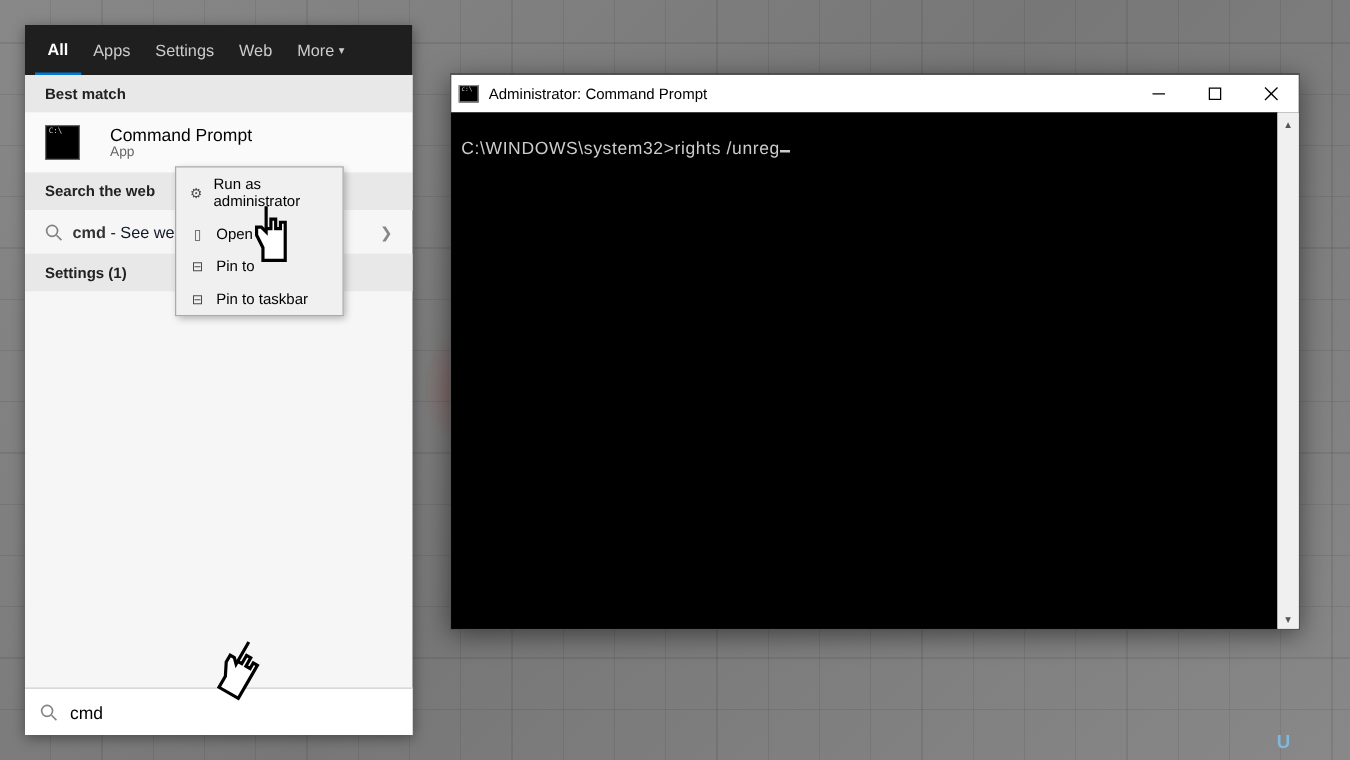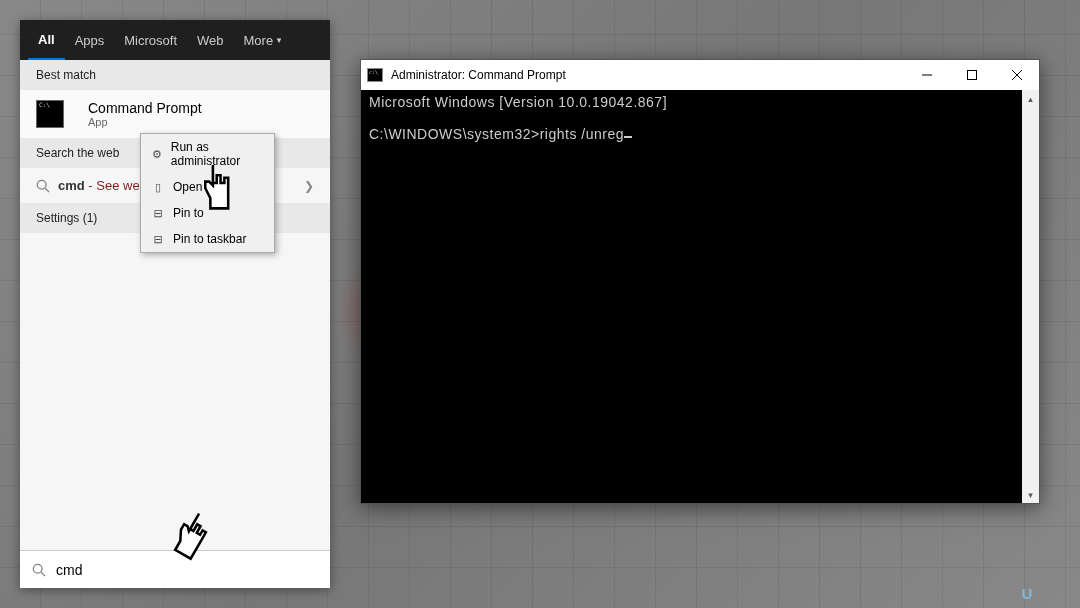--- a/index.html
+++ b/index.html
@@ -26,21 +26,21 @@
       position: absolute; left: 20px; top: 20px; width: 310px; height: 568px;
       background: #f6f6f6; box-shadow: 0 2px 10px rgba(0,0,0,0.4); display: flex; flex-direction: column;
     }
     .search-tabs {
       background: #1f1f1f; display: flex; align-items: center; height: 40px; padding: 0 8px;
       color: #ccc; font-size: 13px;
     }
     .search-tab { padding: 0 10px; height: 100%; display: flex; align-items: center; cursor: pointer; }
     .search-tab.active { color: #fff; border-bottom: 2px solid #0078d4; font-weight: 600; }
     .section-header {
-      background: #e8e8e8; font-size: 12px; font-weight: 400; padding: 8px 16px; color: #222;
+      background: #e8e8e8; font-size: 12px; font-weight: 700; padding: 8px 16px; color: #222;
     }
     .best-match {
       display: flex; align-items: center; padding: 10px 16px; gap: 24px; background: #fafafa;
     }
     .cmd-icon-box {
       width: 28px; height: 28px; background: #000; border: 1px solid #666; position: relative;
     }
     .cmd-icon-box::after {
       content: 'C:\\'; position: absolute; top: 0; left: 2px; color: #ccc; font-size: 6px; font-family: monospace;
     }
@@ -116,42 +116,42 @@
   </style>
 </head>
 <body>
 
 <div class="bg-circuit"></div>
 
 <div class="search-panel">
   <div class="search-tabs">
     <div class="search-tab active">All</div>
     <div class="search-tab">Apps</div>
-    <div class="search-tab">Microsoft</div>
+    <div class="search-tab">Settings</div>
     <div class="search-tab">Web</div>
     <div class="search-tab"><span>More</span>&nbsp;<span style="font-size:9px">▾</span></div>
   </div>
 
   <div class="section-header">Best match</div>
   <div class="best-match">
     <div class="cmd-icon-box"></div>
     <div>
       <div class="title">Command Prompt</div>
       <div class="sub">App</div>
     </div>
   </div>
 
   <div class="section-header">Search the web</div>
   <div class="web-row">
     <div style="display:flex;align-items:center;gap:8px">
       <svg class="mag-icon" viewBox="0 0 16 16">
           <circle cx="6.5" cy="6.5" r="5" fill="none" stroke="#333" stroke-width="1.5"></circle>
           <line x1="10.5" y1="10.5" x2="15" y2="15" stroke="#333" stroke-width="1.5"></line>
         </svg>
-      <span><b>cmd</b><span style="color:#7f1d1d"> - See we</span></span>
+      <span><b>cmd</b><span style="color:#0f172a"> - See we</span></span>
     </div>
     <span class="chevron">❯</span>
   </div>
 
   <div class="section-header">Settings (1)</div>
 
   <div class="search-content"></div>
 
   <div class="search-input-bar">
     <svg class="mag-icon" viewBox="0 0 16 16">
@@ -200,21 +200,20 @@
       </div>
       <div class="win-btn close">
         <svg width="12" height="12" viewBox="0 0 12 12">
             <line x1="1" y1="1" x2="11" y2="11" stroke="#000" stroke-width="1"></line>
             <line x1="11" y1="1" x2="1" y2="11" stroke="#000" stroke-width="1"></line>
           </svg>
       </div>
     </div>
   </div>
   <div class="cmd-body">
-    <div>Microsoft Windows [Version 10.0.19042.867]</div>
     <div>&nbsp;</div>
     <div><span>C:\WINDOWS\system32&gt;</span><span>rights /unreg</span><span class="cursor-block"></span></div>
   </div>
   <div class="cmd-scrollbar">
     <div class="sb-btn">▴</div>
     <div class="sb-track"></div>
     <div class="sb-btn">▾</div>
   </div>
 </div>
 

